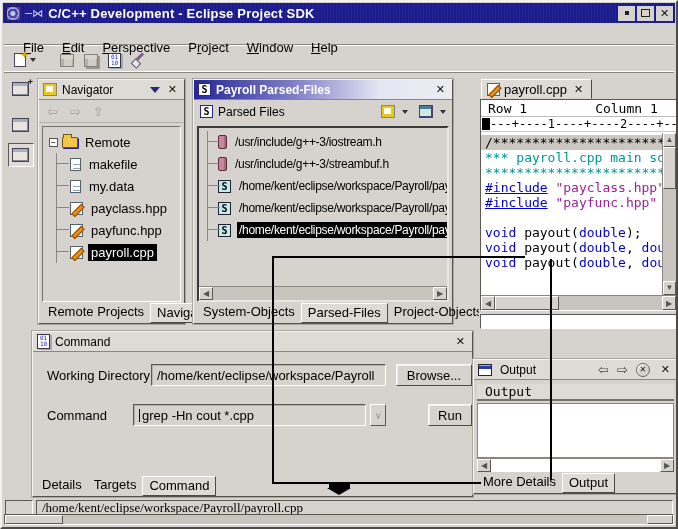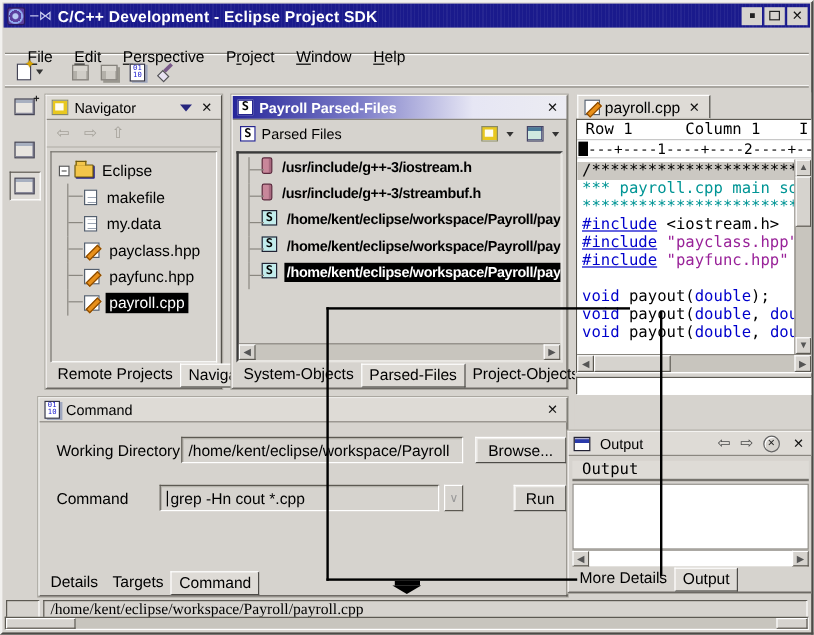--- a/index.html
+++ b/index.html
@@ -83,47 +83,47 @@
   .icon-edit .tree-icon::after, .edit-ic::after { content:""; position:absolute; left:0px; top:5px; width:12px; height:3px; background:#e8901a; border:1px solid #8a4a00; transform:rotate(-45deg); }
   .tree-label { padding:1px 3px; white-space:nowrap; font-size:13px; }
   .selected .tree-label { background:#000; color:#fff; }
 
   
   .tab-row { position:absolute; left:3px; right:3px; bottom:2px; height:18px; display:flex; align-items:flex-start; font-size:13px; }
   .tab { padding:1px 6px 2px 6px; white-space:nowrap; }
   .tab.active { border:1px solid; border-color:#fff #4d4b47 #4d4b47 #fff; background:#dedbd6; }
 
   
-  #parsed { left:191px; top:77px; width:280px; height:245px; }
+  #parsed { left:191px; top:77px; width:260px; height:245px; }
   .s-ic { width:13px; height:13px; background:#fff; border:1px solid #26268e; font-family:"DejaVu Sans Mono",monospace; font-size:10px; font-weight:bold; color:#000; text-align:center; line-height:11px; flex:none; }
   .s-ic::after { content:"S"; }
   #parsed-toolbar { height:23px; display:flex; align-items:center; gap:5px; padding:0 6px; }
   .tree-view-ic { width:14px; height:13px; border:1px solid #886; background:#fffef2; box-shadow:inset 3px 3px 0 -1px #e8c820, inset -4px -4px 0 -1px #e8c820; }
   .table-view-ic { width:14px; height:13px; border:1px solid #446; background:linear-gradient(#4a7a9a 0 3px, #cfe8e0 3px); box-shadow:inset -6px 0 0 -5px #447, inset 0 -5px 0 -4px #447; }
   #parsed-list { position:absolute; left:3px; right:3px; top:46px; bottom:21px; background:#d6d3ce; border:2px solid; border-color:#3a3a3a #e8e6e2 #e8e6e2 #3a3a3a; overflow:hidden; padding-top:3px; }
-  .pfile { height:22px; display:flex; align-items:flex-start;font-weight:bold; }
+  .pfile { height:22px; display:flex; align-items:center; }
   .pfile .tree-stub { margin-left:8px; width:11px; }
   .pfile .picon { flex:none; margin-right:6px; }
   .icon-lib .picon { width:9px; height:14px; background:#c887a0; background:#c8879a; border:1px solid #5c2a3e; border-radius:2px; box-shadow:inset -3px 0 0 -1px #a86a80; }
   .icon-s .picon { width:13px; height:13px; background:#c2ecec; border:1px solid #223; font-family:"DejaVu Sans Mono",monospace; font-size:10px; font-weight:bold; text-align:center; line-height:11px; }
   .icon-s .picon::after { content:"S"; }
   .plabel { white-space:nowrap; font-size:12px; letter-spacing:-0.3px; padding:1px 2px; }
   .pfile.selected .plabel { background:#000; color:#fff; }
   .hscroll { position:absolute; left:0; right:0; bottom:0; height:14px; background:#c8c5be; border-top:1px solid #8a8780; display:flex; }
   .hscroll .sb-btn { width:14px; height:100%; background:#d6d3ce; border:1px solid; border-color:#fff #5c5952 #5c5952 #fff; display:flex; align-items:center; justify-content:center; font-size:8px; color:#555; }
   .hscroll .sb-track { flex:1; position:relative; }
   .sb-thumb { position:absolute; background:#d6d3ce; border:1px solid; border-color:#fff #5c5952 #5c5952 #fff; }
 
   
   #editor { position:absolute; left:477px; top:75px; width:199px; height:281px; background:#d6d3ce; }
   #editor-tab { position:absolute; left:2px; top:2px; height:20px; display:flex; align-items:center; gap:4px; padding:0 5px;
     border:1px solid; border-color:#fff #4d4b47 #d6d3ce #fff; background:#dedbd6; }
   #editor-box { position:absolute; left:1px; right:1px; top:22px; height:212px; background:#fff; border:1px solid; border-color:#5c5952 #fff #fff #5c5952; }
   #rowcol { height:17px; display:flex; align-items:center; font-family:"DejaVu Sans Mono",monospace; font-size:13px; white-space:nowrap; overflow:hidden; border-bottom:1px solid #bbb; background:#fff; }
-  #rowcol .r1 { margin-left:7px; } #rowcol .r2 { margin-left:44px; } #rowcol .r3 { margin-left:32px; }
+  #rowcol .r1 { margin-left:7px; } #rowcol .r2 { margin-left:68px; } #rowcol .r3 { margin-left:32px; }
   #ruler { height:15px; display:flex; align-items:center; font-family:"DejaVu Sans Mono",monospace; font-size:12px; white-space:nowrap; overflow:hidden; background:#fff; border-bottom:1px solid #ccc; }
   #ruler .blk { width:8px; height:12px; background:#000; flex:none; margin-left:1px; }
   #code-wrap { position:absolute; left:0; right:14px; top:33px; bottom:15px; overflow:hidden; padding:2px 0 0 4px; background:#fff; }
   .code-line { height:15px; font-family:"DejaVu Sans Mono",monospace; font-size:13px; white-space:pre; }
   .code-line.current-line { background:#cbc8c2; margin-left:-4px; padding-left:4px; }
   .seg-pl { color:#000; } .seg-cmt { color:#009595; } .seg-kw { color:#0000cc; }
   .seg-inc { color:#0000cc; text-decoration:underline; } .seg-str { color:#992299; }
   #vscroll { position:absolute; right:0; top:33px; bottom:15px; width:14px; background:#c8c5be; border-left:1px solid #8a8780; }
   #vscroll .sb-btn { width:100%; height:14px; background:#d6d3ce; border:1px solid; border-color:#fff #5c5952 #5c5952 #fff; font-size:8px; color:#555; text-align:center; line-height:12px; }
   #vscroll .up { position:absolute; top:0; } #vscroll .down { position:absolute; bottom:0; }
@@ -244,21 +244,21 @@
     </div>
     <div id="nav-toolbar">
       <span class="arrow-glyph disabled-arrow">⇦</span>
       <span class="arrow-glyph disabled-arrow">⇨</span>
       <span class="arrow-glyph disabled-arrow">⇧</span>
     </div>
     <div id="nav-tree">
       <div class="tree-row tree-root-row">
         <span class="expander">−</span>
         <span class="folder"></span>
-        <span class="tree-label">Eclipse</span>
+        <span class="tree-label">Remote</span>
       </div>
       <div>
 
       <div class="tree-row icon-doc">
             <span class="tree-stub"></span>
             <span class="tree-icon"></span>
             <span class="tree-label">makefile</span>
           </div>
           <div class="tree-row icon-doc">
             <span class="tree-stub"></span>
@@ -362,21 +362,20 @@
       </div>
       <div id="ruler">
         <span class="blk"></span>
         <span>---+----1----+----2----+----3</span>
       </div>
       <div id="code-wrap">
 
       <div class="code-line current-line"><span class="seg-pl">/***********************************</span></div>
           <div class="code-line"><span class="seg-cmt">*** payroll.cpp main source</span></div>
           <div class="code-line"><span class="seg-cmt">************************************</span></div>
-          <div class="code-line"><span class="seg-inc">#include</span><span class="seg-pl"> &lt;iostream.h&gt;</span></div>
           <div class="code-line"><span class="seg-inc">#include</span><span class="seg-pl"> </span><span class="seg-str">"payclass.hpp"</span></div>
           <div class="code-line"><span class="seg-inc">#include</span><span class="seg-pl"> </span><span class="seg-str">"payfunc.hpp"</span></div>
           <div class="code-line">&nbsp;</div>
           <div class="code-line"><span class="seg-kw">void</span><span class="seg-pl"> payout(</span><span class="seg-kw">double</span><span class="seg-pl">);</span></div>
           <div class="code-line"><span class="seg-kw">void</span><span class="seg-pl"> payout(</span><span class="seg-kw">double</span><span class="seg-pl">, </span><span class="seg-kw">double</span></div>
           <div class="code-line"><span class="seg-kw">void</span><span class="seg-pl"> payout(</span><span class="seg-kw">double</span><span class="seg-pl">, </span><span class="seg-kw">double</span></div>
         </div>
       <div id="vscroll">
         <span class="sb-btn up">▲</span>
         <span class="sb-thumb"></span>

